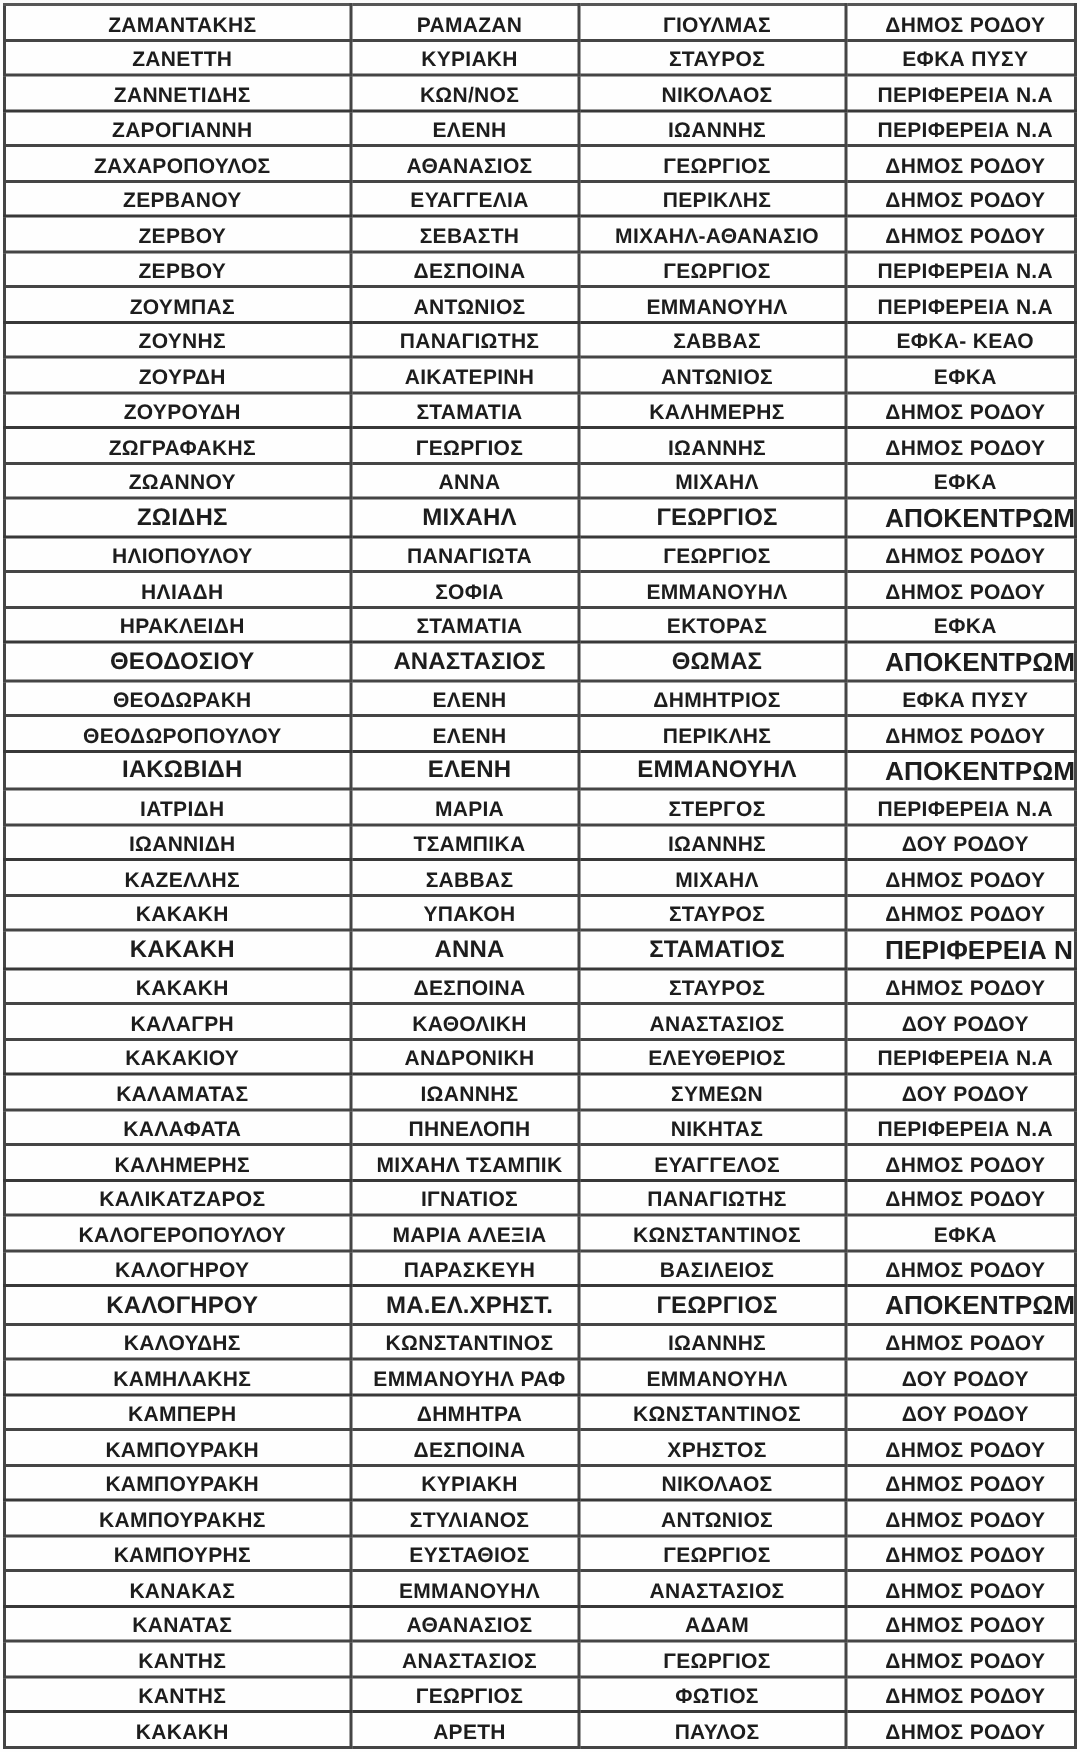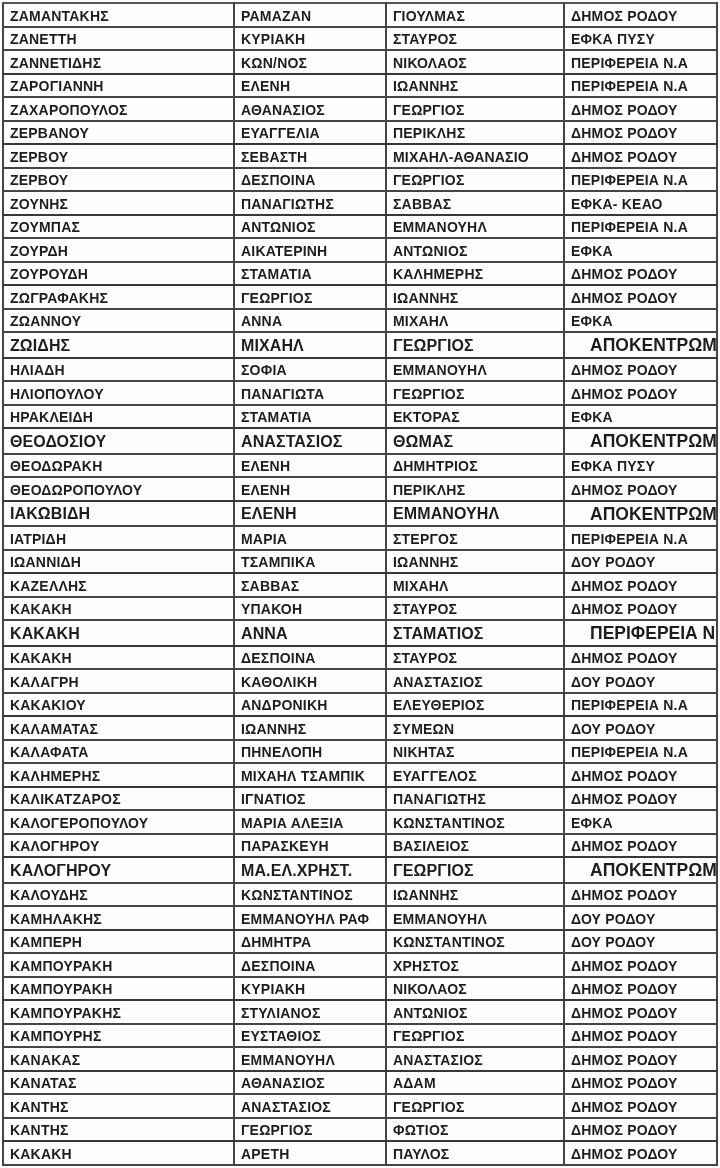--- a/index.html
+++ b/index.html
@@ -19,20 +19,21 @@
       #fefefe;
   }
   table.roster {
     position: absolute;
     left: 2px;
     top: 2px;
     width: 714px;
     height: 1164px;
     border-collapse: collapse;
     table-layout: fixed;
+    text-align: center;
   }
   table.roster col.c1 { width: 231px; }
   table.roster col.c2 { width: 152px; }
   table.roster col.c3 { width: 178px; }
   table.roster col.c4 { width: 153px; }
   table.roster td {
     border: 2px solid #454545;
     font-family: "Liberation Sans", sans-serif;
     font-weight: 700;
     font-size: 14px;
@@ -105,32 +106,32 @@
           <td>ΜΙΧΑΗΛ-ΑΘΑΝΑΣΙΟ</td>
           <td>ΔΗΜΟΣ ΡΟΔΟΥ</td>
         </tr>
         <tr>
           <td>ΖΕΡΒΟΥ</td>
           <td>ΔΕΣΠΟΙΝΑ</td>
           <td>ΓΕΩΡΓΙΟΣ</td>
           <td>ΠΕΡΙΦΕΡΕΙΑ Ν.Α</td>
         </tr>
         <tr>
+          <td>ΖΟΥΜΠΑΣ</td>
+          <td>ΑΝΤΩΝΙΟΣ</td>
+          <td>ΕΜΜΑΝΟΥΗΛ</td>
+          <td>ΠΕΡΙΦΕΡΕΙΑ Ν.Α</td>
+        </tr>
+        <tr>
           <td>ΖΟΥΝΗΣ</td>
           <td>ΠΑΝΑΓΙΩΤΗΣ</td>
           <td>ΣΑΒΒΑΣ</td>
           <td>ΕΦΚΑ- ΚΕΑΟ</td>
         </tr>
         <tr>
-          <td>ΖΟΥΜΠΑΣ</td>
-          <td>ΑΝΤΩΝΙΟΣ</td>
-          <td>ΕΜΜΑΝΟΥΗΛ</td>
-          <td>ΠΕΡΙΦΕΡΕΙΑ Ν.Α</td>
-        </tr>
-        <tr>
           <td>ΖΟΥΡΔΗ</td>
           <td>ΑΙΚΑΤΕΡΙΝΗ</td>
           <td>ΑΝΤΩΝΙΟΣ</td>
           <td>ΕΦΚΑ</td>
         </tr>
         <tr>
           <td>ΖΟΥΡΟΥΔΗ</td>
           <td>ΣΤΑΜΑΤΙΑ</td>
           <td>ΚΑΛΗΜΕΡΗΣ</td>
           <td>ΔΗΜΟΣ ΡΟΔΟΥ</td>
@@ -147,29 +148,29 @@
           <td>ΜΙΧΑΗΛ</td>
           <td>ΕΦΚΑ</td>
         </tr>
         <tr class="lg">
           <td>ΖΩΙΔΗΣ</td>
           <td>ΜΙΧΑΗΛ</td>
           <td>ΓΕΩΡΓΙΟΣ</td>
           <td>ΑΠΟΚΕΝΤΡΩΜΕ</td>
         </tr>
         <tr>
+          <td>ΗΛΙΟΠΟΥΛΟΥ</td>
+          <td>ΠΑΝΑΓΙΩΤΑ</td>
+          <td>ΓΕΩΡΓΙΟΣ</td>
+          <td>ΔΗΜΟΣ ΡΟΔΟΥ</td>
+        </tr>
+        <tr>
           <td>ΗΛΙΑΔΗ</td>
           <td>ΣΟΦΙΑ</td>
           <td>ΕΜΜΑΝΟΥΗΛ</td>
-          <td>ΔΗΜΟΣ ΡΟΔΟΥ</td>
-        </tr>
-        <tr>
-          <td>ΗΛΙΟΠΟΥΛΟΥ</td>
-          <td>ΠΑΝΑΓΙΩΤΑ</td>
-          <td>ΓΕΩΡΓΙΟΣ</td>
           <td>ΔΗΜΟΣ ΡΟΔΟΥ</td>
         </tr>
         <tr>
           <td>ΗΡΑΚΛΕΙΔΗ</td>
           <td>ΣΤΑΜΑΤΙΑ</td>
           <td>ΕΚΤΟΡΑΣ</td>
           <td>ΕΦΚΑ</td>
         </tr>
         <tr class="lg">
           <td>ΘΕΟΔΟΣΙΟΥ</td>

